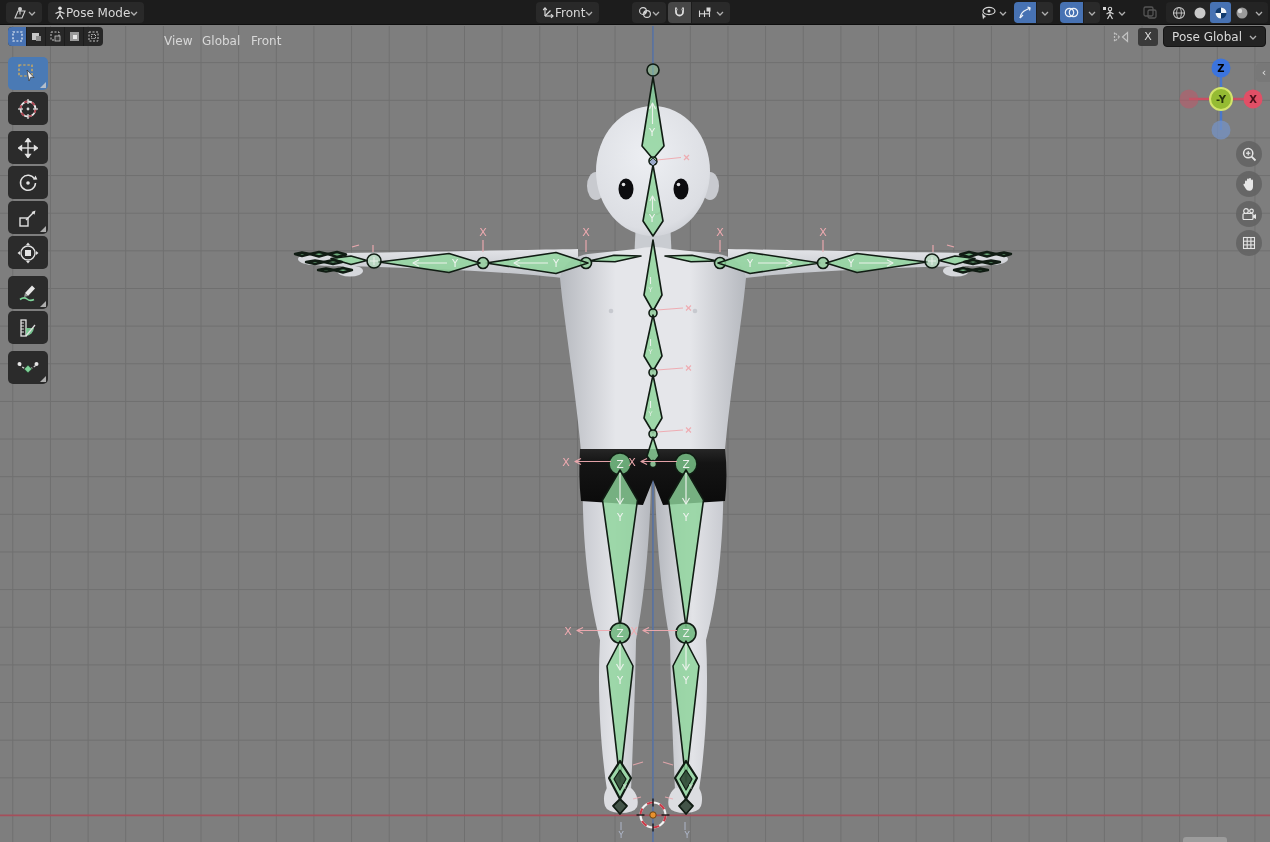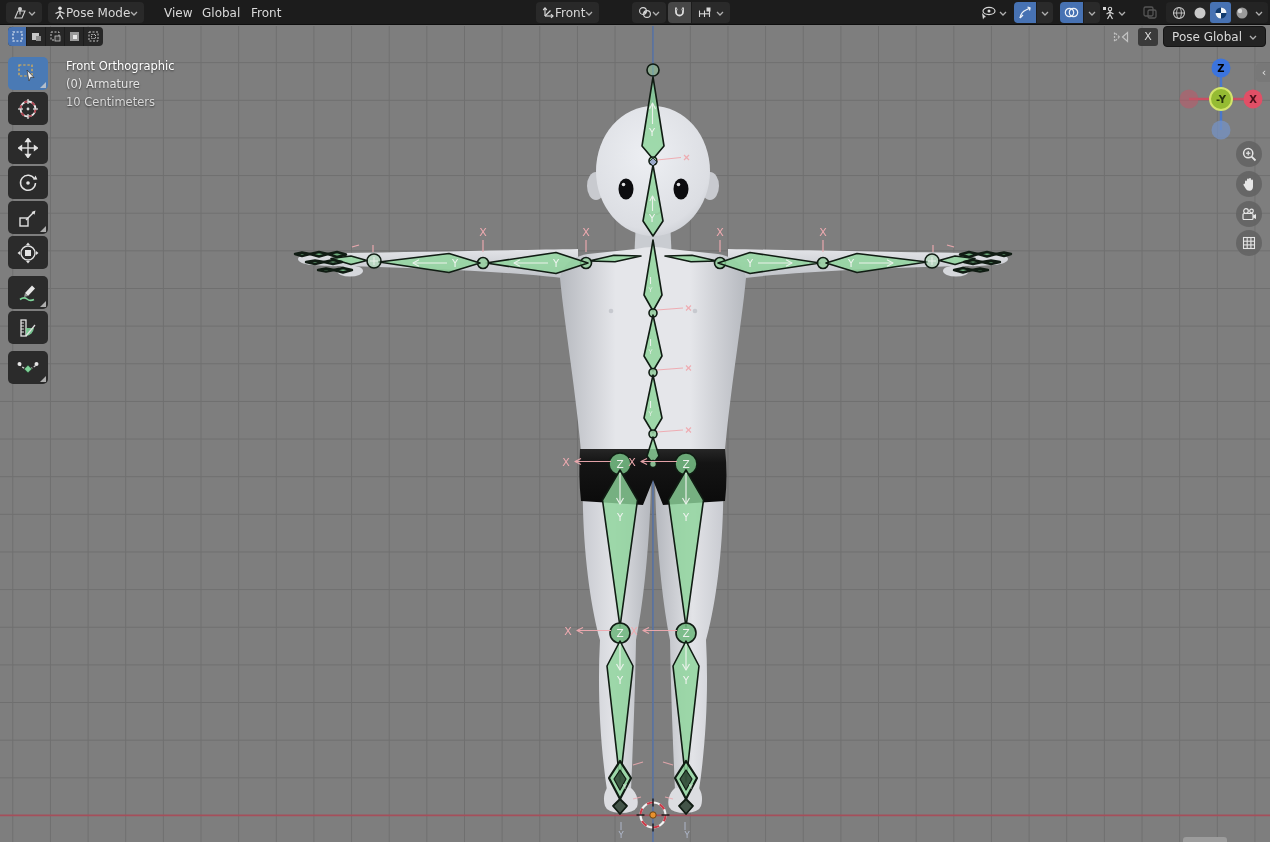--- a/index.html
+++ b/index.html
@@ -3,21 +3,21 @@
 <meta charset="utf-8">
 <style>
   html,body{margin:0;padding:0;background:#111;}
   *{box-sizing:border-box;font-family:"DejaVu Sans",sans-serif;}
   #app{position:relative;width:1270px;height:842px;overflow:hidden;background:#7e7e7e;}
 
   
   #topbar{position:absolute;left:0;top:0;width:1270px;height:25px;background:#1c1c1c;border-bottom:1px solid #0e0e0e;z-index:30;}
   .hitem{position:absolute;top:2px;height:21px;display:flex;align-items:center;color:#d8d8d8;font-size:12px;}
   .hbtn{background:#292929;border-radius:4px;padding:0 6px;}
-  .menu-label{padding:0 8px;cursor:default;}
+  .menu-label{padding:0 8px;cursor:default;margin-top:28px;}
   .chev{width:8px;height:8px;flex:0 0 auto;}
   .chev svg{display:block;}
 
   
   .row2{position:absolute;z-index:25;}
   #selmodes{left:8px;top:27px;display:flex;background:#272727;border-radius:4px;overflow:hidden;height:19px;}
   .selmode{width:19px;height:19px;display:flex;align-items:center;justify-content:center;border-right:1px solid #1c1c1c;}
   .selmode:last-child{border-right:none;}
   #row2-right{right:4px;top:26px;display:flex;align-items:center;gap:5px;height:21px;}
   #mirror-btn{width:24px;height:20px;display:flex;align-items:center;justify-content:center;opacity:.85;}
@@ -283,25 +283,20 @@
       <g stroke="#1a1a1a" stroke-width="1.4">
         <line x1="653" y1="798.5" x2="653" y2="806.5"></line>
         <line x1="653" y1="823.5" x2="653" y2="831.5"></line>
         <line x1="636.5" y1="815" x2="644.5" y2="815"></line>
         <line x1="661.5" y1="815" x2="669.5" y2="815"></line>
       </g>
       <circle cx="653" cy="815" r="3.2" fill="#e8912d" stroke="#6e4511" stroke-width="1"></circle>
     </g>
   </svg>
 
-  <div id="vpinfo">
-    <div class="l1">Front Orthographic</div>
-    <div class="l2">(0) Armature</div>
-    <div class="l3">10 Centimeters</div>
-  </div>
 
   <div id="topbar">
     <div class="hitem hbtn" style="left:6px;">
       <svg width="16" height="14" viewBox="0 0 16 14">
         <path d="M3,12 L6,5 L13,5 L10,12 Z" fill="none" stroke="#cfcfcf" stroke-width="1.1"></path>
         <line x1="8" y1="8.5" x2="8" y2="4" stroke="#cfcfcf" stroke-width="1.1"></line>
         <circle cx="8" cy="3" r="2" fill="#cfcfcf"></circle>
       </svg>
       <span class="chev">
           <svg width="8" height="8">

